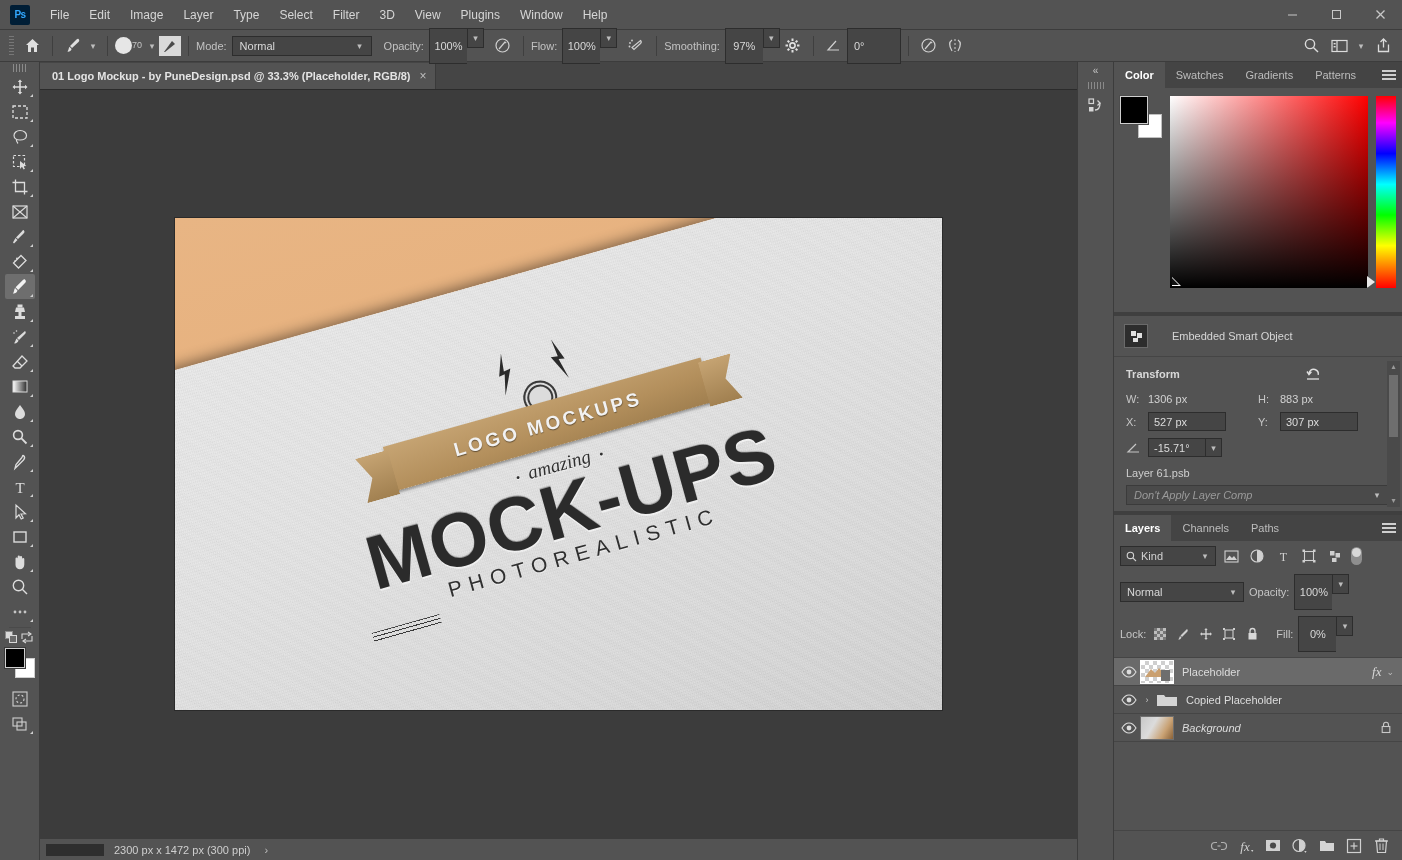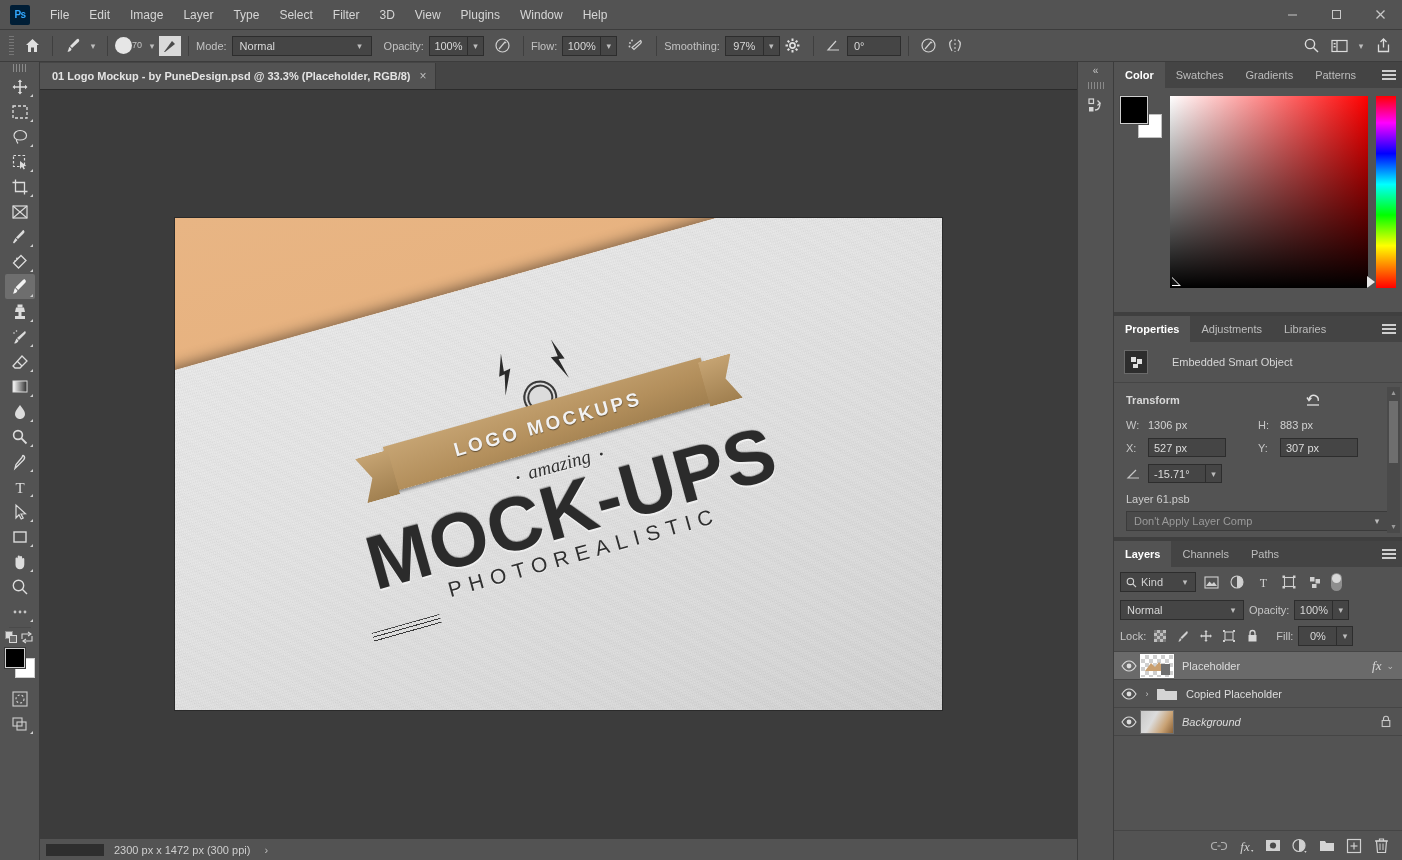--- a/index.html
+++ b/index.html
@@ -35,21 +35,21 @@
   .optionsbar {
     height: 32px; background: #535353; border-bottom: 1px solid #3c3c3c;
     display: flex; align-items: center; flex: 0 0 32px; position: relative; padding-left: 4px;
   }
   .grip { width: 5px; height: 20px; margin: 0 5px;
     background-image: repeating-linear-gradient(to bottom, #777 0 1px, transparent 1px 3px);
   }
   .ob-sep { width: 1px; height: 20px; background: #3f3f3f; margin: 0 7px; }
   .ob-label { color: #c2c2c2; font-size: 11px; margin-right: 5px; white-space: nowrap; }
   .ob-field {
-    background: #454545; border: 1px solid #2d2d2d; height: 20px; line-height: 18px;
+    background: #454545; border: 1px solid #2d2d2d; height: 36px; line-height: 18px;
     color: #d8d8d8; font-size: 11px; padding: 0 6px; display: flex; align-items: center;
   }
   .ob-select {
     background: #454545; border: 1px solid #2d2d2d; height: 20px;
     display: flex; align-items: center; color: #d8d8d8; font-size: 11px; padding: 0 4px 0 7px;
   }
   .ob-select .val { flex: 1; }
   .caret { width: 14px; text-align: center; color: #bdbdbd; font-size: 9px; }
   .ob-combo { display: flex; }
   .ob-combo .ob-field { border-right: none; justify-content: center; }
@@ -229,30 +229,30 @@
   .prop-input { background: #454545; border: 1px solid #2d2d2d; height: 19px; width: 78px;
     color: #dcdcdc; font-size: 11px; padding: 0 5px; display: flex; align-items: center; }
   .prop-angle-wrap { display: flex; align-items: center; margin-bottom: 10px; }
   .angle-input { background: #454545; border: 1px solid #2d2d2d; height: 19px; width: 58px;
     color: #dcdcdc; font-size: 11px; padding: 0 5px; display: flex; align-items: center; }
   .angle-arrow { width: 16px; height: 19px; background: #454545; border: 1px solid #2d2d2d;
     border-left: none; display: flex; align-items: center; justify-content: center; font-size: 9px; color: #bdbdbd; }
   .psb-name { font-size: 11px; color: #cfcfcf; margin: 10px 0 6px; }
   .comp-select { background: #4a4a4a; border: 1px solid #3b3b3b; height: 20px;
     display: flex; align-items: center; padding: 0 5px 0 7px; color: #9a9a9a; font-size: 11px; }
-  .comp-select .val { flex: 1; }
+  .comp-select .val { flex: 1; font-style: italic; }
   .vscroll { position: absolute; right: 2px; top: 4px; width: 13px; bottom: 4px;
     background: #4a4a4a; display: flex; flex-direction: column; align-items: center; }
   .vs-arrow { color: #9a9a9a; font-size: 8px; height: 12px; line-height: 12px; }
   .vs-thumb { width: 9px; background: #6e6e6e; height: 62px; margin: 2px 0; }
   .vs-space { flex: 1; }
 
   
   .layers-toolrow { display: flex; align-items: center; gap: 4px; padding: 5px 6px; }
-  .kind-select { background: #454545; border: 1px solid #2d2d2d; height: 20px; width: 76px;
+  .kind-select { background: #454545; border: 1px solid #2d2d2d; height: 20px; width: 96px;
     display: flex; align-items: center; padding: 0 3px 0 5px; font-size: 11px; color: #d2d2d2; }
   .kind-select .val { flex: 1; margin-left: 4px; }
   .filter-icon { width: 22px; height: 20px; display: flex; align-items: center; justify-content: center; color: #d0d0d0; }
   .toggle-pill { width: 13px; height: 20px; display: flex; align-items: center; justify-content: center; }
   .pill { width: 11px; height: 18px; border-radius: 6px; background: #8e8e8e; position: relative; }
   .pill:after { content: ""; position: absolute; left: 1px; top: 1px; width: 9px; height: 9px;
     border-radius: 50%; background: #d8d8d8; }
   .blend-row { display: flex; align-items: center; gap: 5px; padding: 3px 6px; }
   .blend-select { background: #454545; border: 1px solid #2d2d2d; height: 20px; width: 124px;
     display: flex; align-items: center; padding: 0 3px 0 6px; font-size: 11px; color: #d8d8d8; }
@@ -740,28 +740,20 @@
           </div>
           <div class="cp-slider">
             <div class="cp-slider-handle"></div>
           </div>
         </div>
       </div>
 
       <div class="panel-divider"></div>
 
       <div class="panel">
-        <div class="panel-tabs">
-          <div class="ptab active">Properties</div>
-          <div class="ptab">Adjustments</div>
-          <div class="ptab">Libraries</div>
-          <div class="panel-menu">
-              <div class="hamburger"></div>
-            </div>
-        </div>
         <div class="prop-head">
           <div class="prop-thumb">
             <svg width="15" height="15" viewBox="0 0 15 15">
                 <rect x="2" y="2" width="5" height="5" fill="#e0e0e0"></rect>
                 <rect x="8" y="4" width="5" height="5" fill="#e0e0e0"></rect>
                 <rect x="4" y="9" width="5" height="4" fill="#e0e0e0"></rect>
               </svg>
           </div>
           <div class="prop-title">Embedded Smart Object</div>
         </div>

